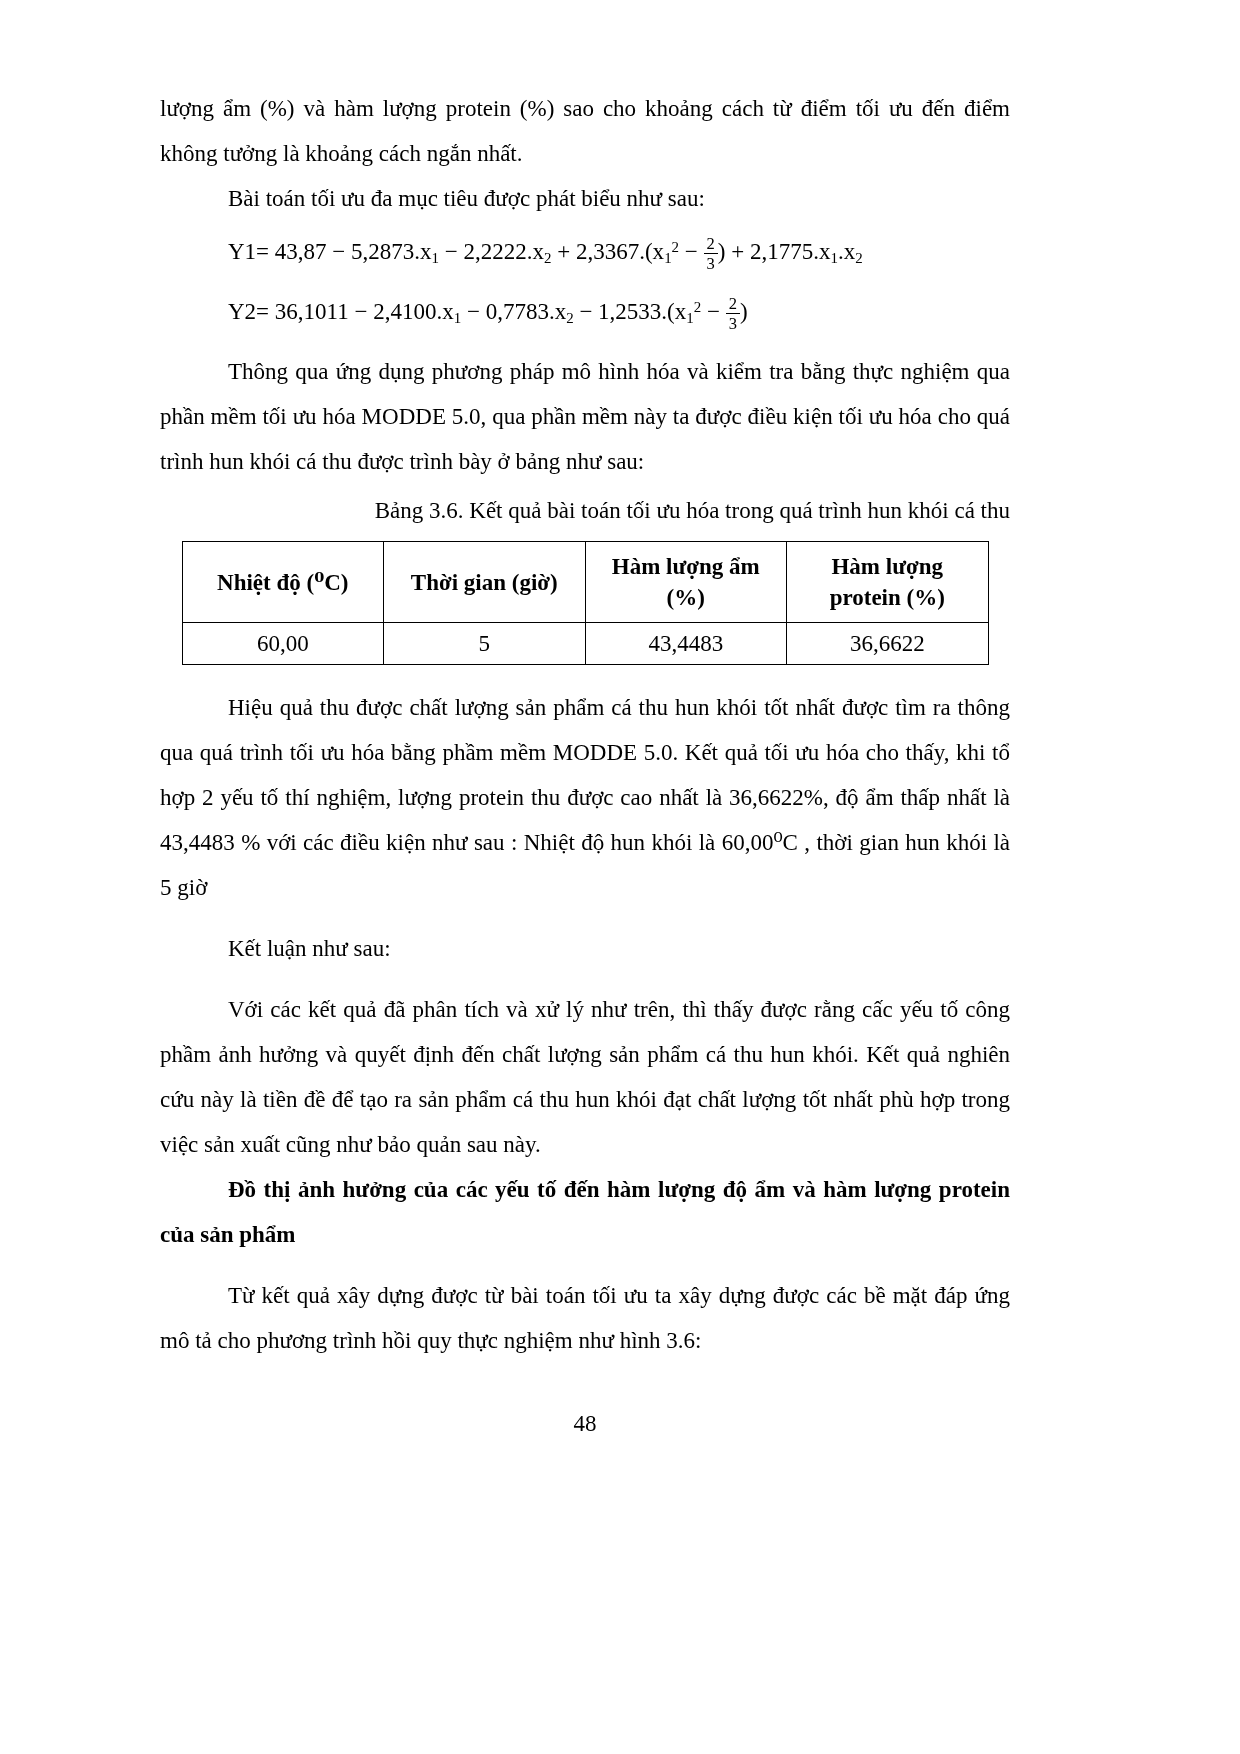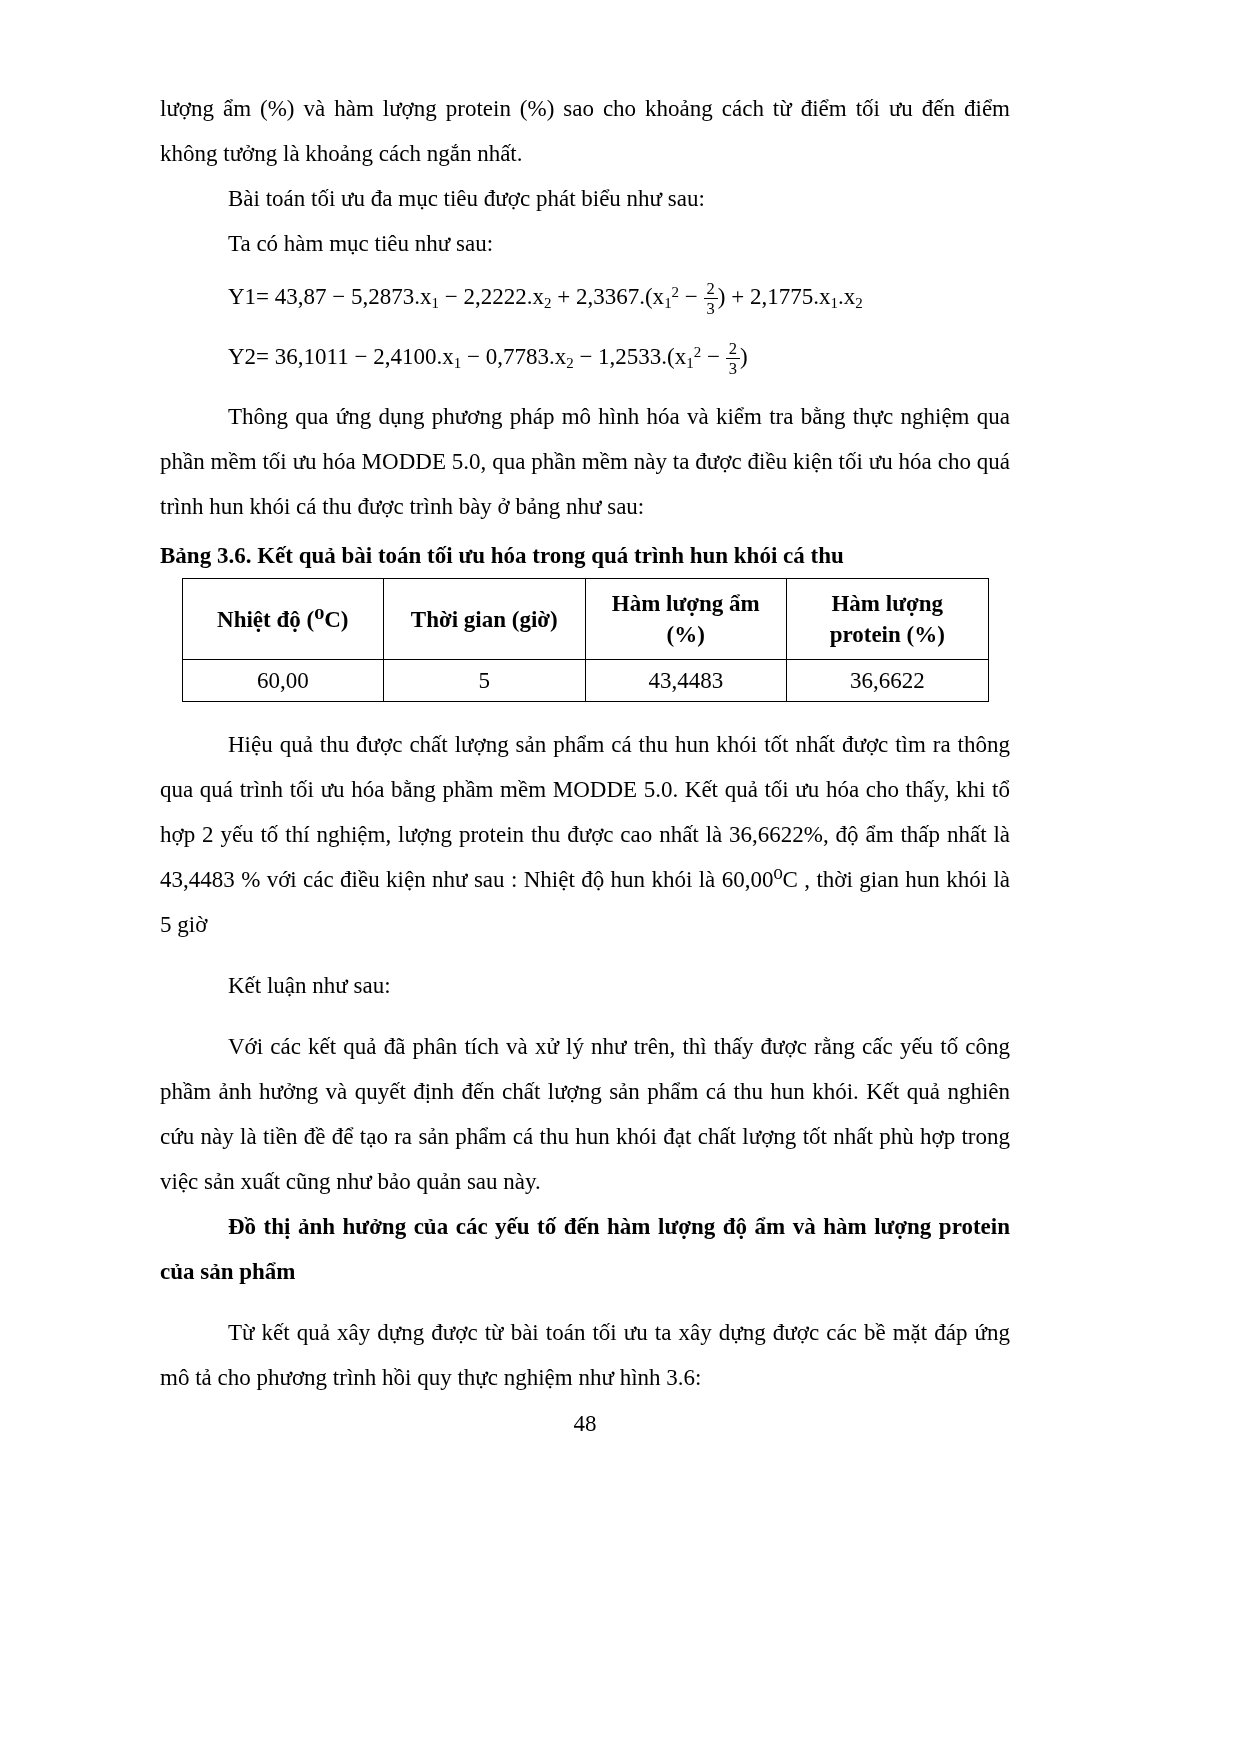--- a/index.html
+++ b/index.html
@@ -51,28 +51,28 @@
     border-bottom: 1.4px solid #000;
     padding: 0 3px;
   }
   .frac .den {
     display: block;
     padding: 0 3px;
   }
   .table-caption {
     font-size: 23px;
     line-height: 45px;
-    font-weight: bold;
-    text-align: left;
+    font-weight: normal;
+    text-align: right;
     margin-top: 4px;
   }
   table.results {
     border-collapse: collapse;
     width: 807px;
-    margin: 0 auto 2px auto;
+    margin: 8px auto 2px auto;
     table-layout: fixed;
   }
   table.results th, table.results td {
     border: 1.7px solid #000;
     text-align: center;
     vertical-align: middle;
     font-size: 23px;
   }
   table.results th {
     font-weight: bold;
@@ -101,21 +101,20 @@
 </head>
 <body>
 
 <div class="content">
 
   <p class="para">lượng ẩm (%) và hàm lượng protein (%) sao cho khoảng cách từ điểm tối ưu đến điểm không tưởng là khoảng cách ngắn nhất.</p>
 
   <p class="para indent">Bài toán tối ưu đa mục tiêu được phát biểu như sau:</p>
 
 
-  <p class="para indent no-just">Ta có hàm mục tiêu như sau:</p>
 
   <div class="equation sp-above-sm">Y1= 43,87 − 5,2873.x<sub>1</sub> − 2,2222.x<sub>2</sub> + 2,3367.(x<sub>1</sub><sup>2</sup> − <span class="frac"><span class="num">2</span><span class="den">3</span></span>) + 2,1775.x<sub>1</sub>.x<sub>2</sub></div>
 
   <div class="equation sp-above-sm">Y2= 36,1011 − 2,4100.x<sub>1</sub> − 0,7783.x<sub>2</sub> − 1,2533.(x<sub>1</sub><sup>2</sup> − <span class="frac"><span class="num">2</span><span class="den">3</span></span>)</div>
 
   <p class="para indent sp-above-sm">Thông qua ứng dụng phương pháp mô hình hóa và kiểm tra bằng thực nghiệm qua phần mềm tối ưu hóa MODDE 5.0, qua phần mềm này ta được điều kiện tối ưu hóa cho quá trình hun khói cá thu được trình bày ở bảng như sau:</p>
 
   <div class="table-caption">Bảng 3.6. Kết quả bài toán tối ưu hóa trong quá trình hun khói cá thu</div>
 
   <table class="results">

